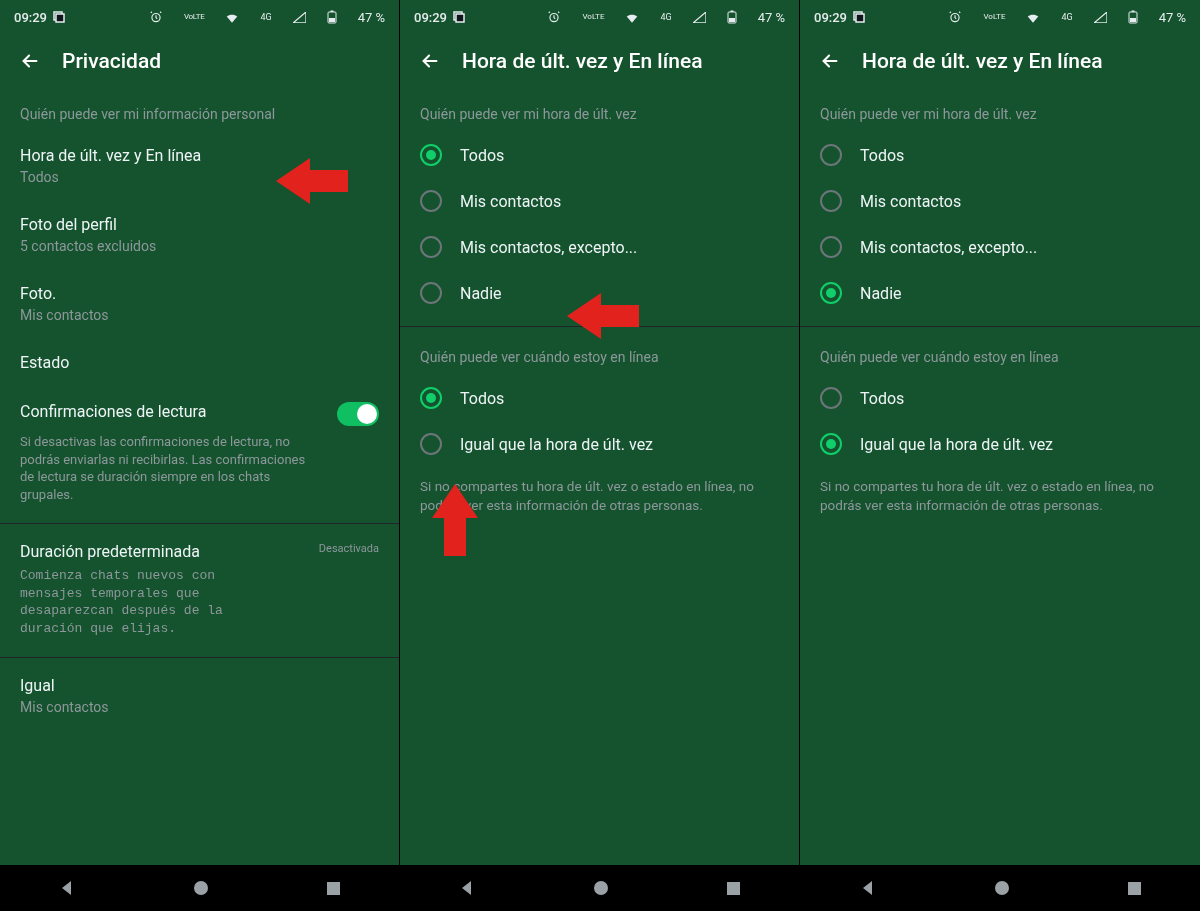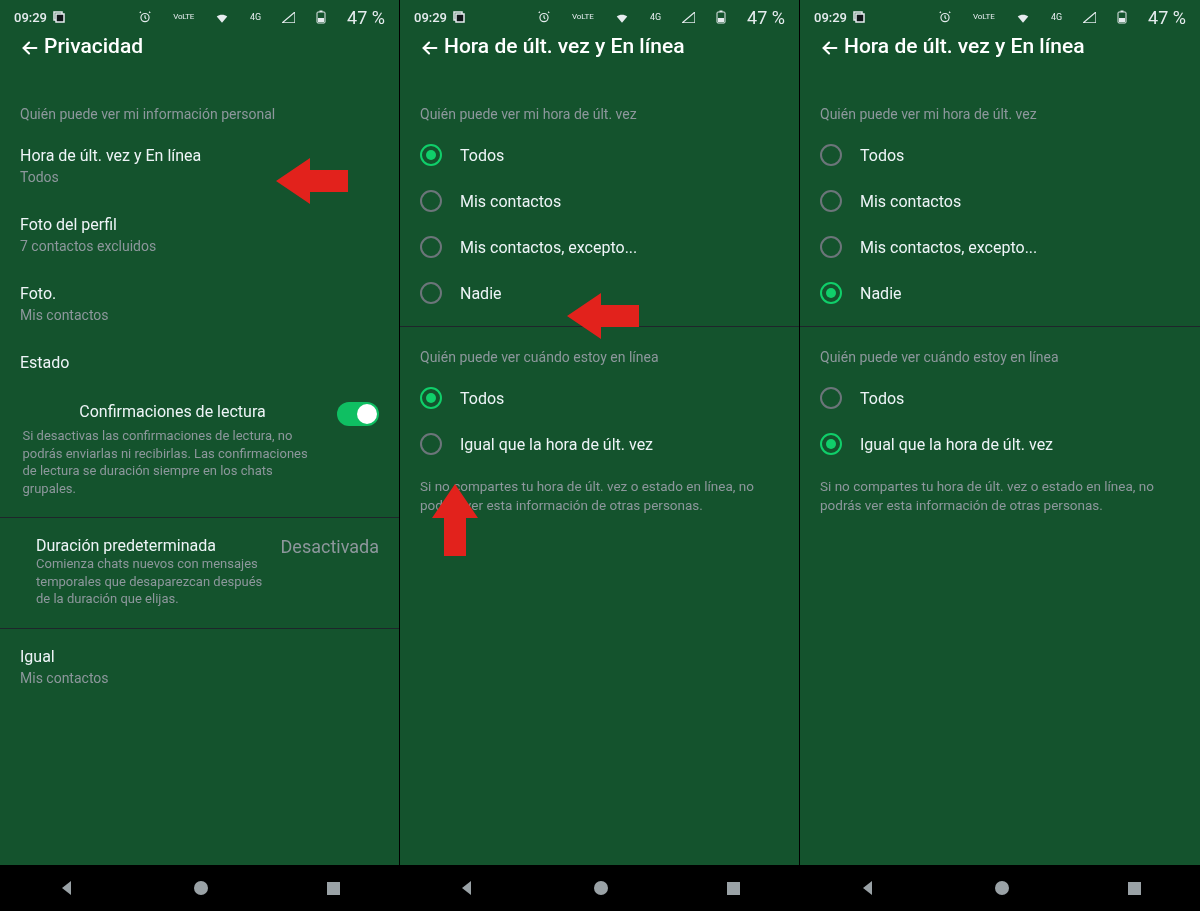--- a/index.html
+++ b/index.html
@@ -5,37 +5,37 @@
   * { box-sizing: border-box; margin: 0; padding: 0; }
   html, body { width: 1200px; height: 911px; background: #000; font-family: Roboto, "Helvetica Neue", Arial, sans-serif; -webkit-font-smoothing: antialiased; }
   .screen-row { display: flex; width: 1200px; height: 911px; }
   .screen { width: 400px; height: 911px; background: #14532d; color: #e6ecef; position: relative; display: flex; flex-direction: column; border-right: 1px solid #000; }
   .screen:last-child { border-right: none; }
 
   
   .status-bar { height: 34px; display: flex; align-items: center; justify-content: space-between; padding: 0 14px; font-size: 13px; color: #e6ecef; }
   .status-left { display: flex; align-items: center; gap: 6px; font-weight: 500; }
   .status-right { display: flex; align-items: center; gap: 21px; font-size: 11px; }
-  .status-right .pct { font-size: 18px; }
+  .status-right .pct { font-size: 13px; }
   .sb-icon svg { display: block; }
 
   
-  .app-bar { height: 54px; display: flex; padding: 0 16px; }
+  .app-bar { height: 54px; display: flex; align-items: center; gap: 18px; padding: 0 16px; }
   .back-btn { width: 28px; height: 28px; display: flex; align-items: center; justify-content: center; color: #fff; }
   .app-title { font-size: 21px; font-weight: 500; color: #fff; }
 
   
   .content { flex: 1 1 auto; overflow: hidden; }
   .section-header { padding: 18px 20px 10px 20px; color: #8d979c; font-size: 14px; }
   .setting { padding: 14px 20px 16px 20px; display: flex; align-items: center; gap: 12px; }
   .setting.col { flex-direction: column; align-items: flex-start; gap: 4px; }
   .setting .primary { color: #eef4f7; font-size: 16px; }
   .setting .secondary { color: #8d979c; font-size: 14px; }
   .setting .desc { color: #8d979c; font-size: 13px; line-height: 1.35; max-width: 300px; }
-  .setting .right-text { margin-left: auto; color: #8d979c; font-size: 18px; }
+  .setting .right-text { margin-left: auto; color: #8d979c; font-size: 11px; }
   .setting .toggle { margin-left: auto; }
   .toggle { width: 42px; height: 24px; border-radius: 14px; background: #0fbf62; position: relative; }
   .toggle::after { content:""; position:absolute; right: 2px; top: 2px; width: 20px; height: 20px; border-radius: 50%; background: #fff; }
   .divider { height: 1px; background: #1e262b; margin: 4px 0; }
 
   
   .radio-row { display: flex; align-items: center; gap: 18px; padding: 12px 20px; }
   .radio { width: 22px; height: 22px; border-radius: 50%; border: 2px solid #6c757a; position: relative; flex: 0 0 auto; }
   .radio.selected { border-color: #10cf6a; }
   .radio.selected::after { content:""; position:absolute; inset: 4px; border-radius: 50%; background: #10cf6a; }
@@ -110,47 +110,47 @@
     <div class="content">
       <div class="section-header">Quién puede ver mi información personal</div>
 
       <div class="setting col">
         <div class="primary">Hora de últ. vez y En línea</div>
         <div class="secondary">Todos</div>
       </div>
 
       <div class="setting col">
         <div class="primary">Foto del perfil</div>
-        <div class="secondary">7 contactos excluidos</div>
+        <div class="secondary">5 contactos excluidos</div>
       </div>
 
       <div class="setting col">
         <div class="primary">Foto.</div>
         <div class="secondary">Mis contactos</div>
       </div>
 
       <div class="setting col">
         <div class="primary">Estado</div>
       </div>
 
       <div class="setting" style="align-items:flex-start;">
-        <div style="display:flex; flex-direction:column; gap:6px; flex:1;align-items:center;">
+        <div style="display:flex; flex-direction:column; gap:12px; flex:1;">
           <div class="primary">Confirmaciones de lectura</div>
           <div class="desc">Si desactivas las confirmaciones de lectura, no podrás enviarlas ni recibirlas. Las confirmaciones de lectura se duración siempre en los chats grupales.</div>
         </div>
         <div class="toggle"></div>
       </div>
 
       <div class="divider"></div>
 
 
       <div class="setting" style="align-items:flex-start;">
-        <div style="display:flex; flex-direction:column; flex:1;margin-left:16px;">
+        <div style="display:flex; flex-direction:column; gap:6px; flex:1;">
           <div class="primary">Duración predeterminada</div>
-          <div class="desc" style="max-width:260px;">Comienza chats nuevos con mensajes temporales que desaparezcan después de la duración que elijas.</div>
+          <div class="desc" style="max-width:260px;font-family:Liberation Mono, monospace;">Comienza chats nuevos con mensajes temporales que desaparezcan después de la duración que elijas.</div>
         </div>
         <div class="right-text">Desactivada</div>
       </div>
 
       <div class="divider"></div>
 
       <div class="setting col">
         <div class="primary">Igual</div>
         <div class="secondary">Mis contactos</div>
       </div>

